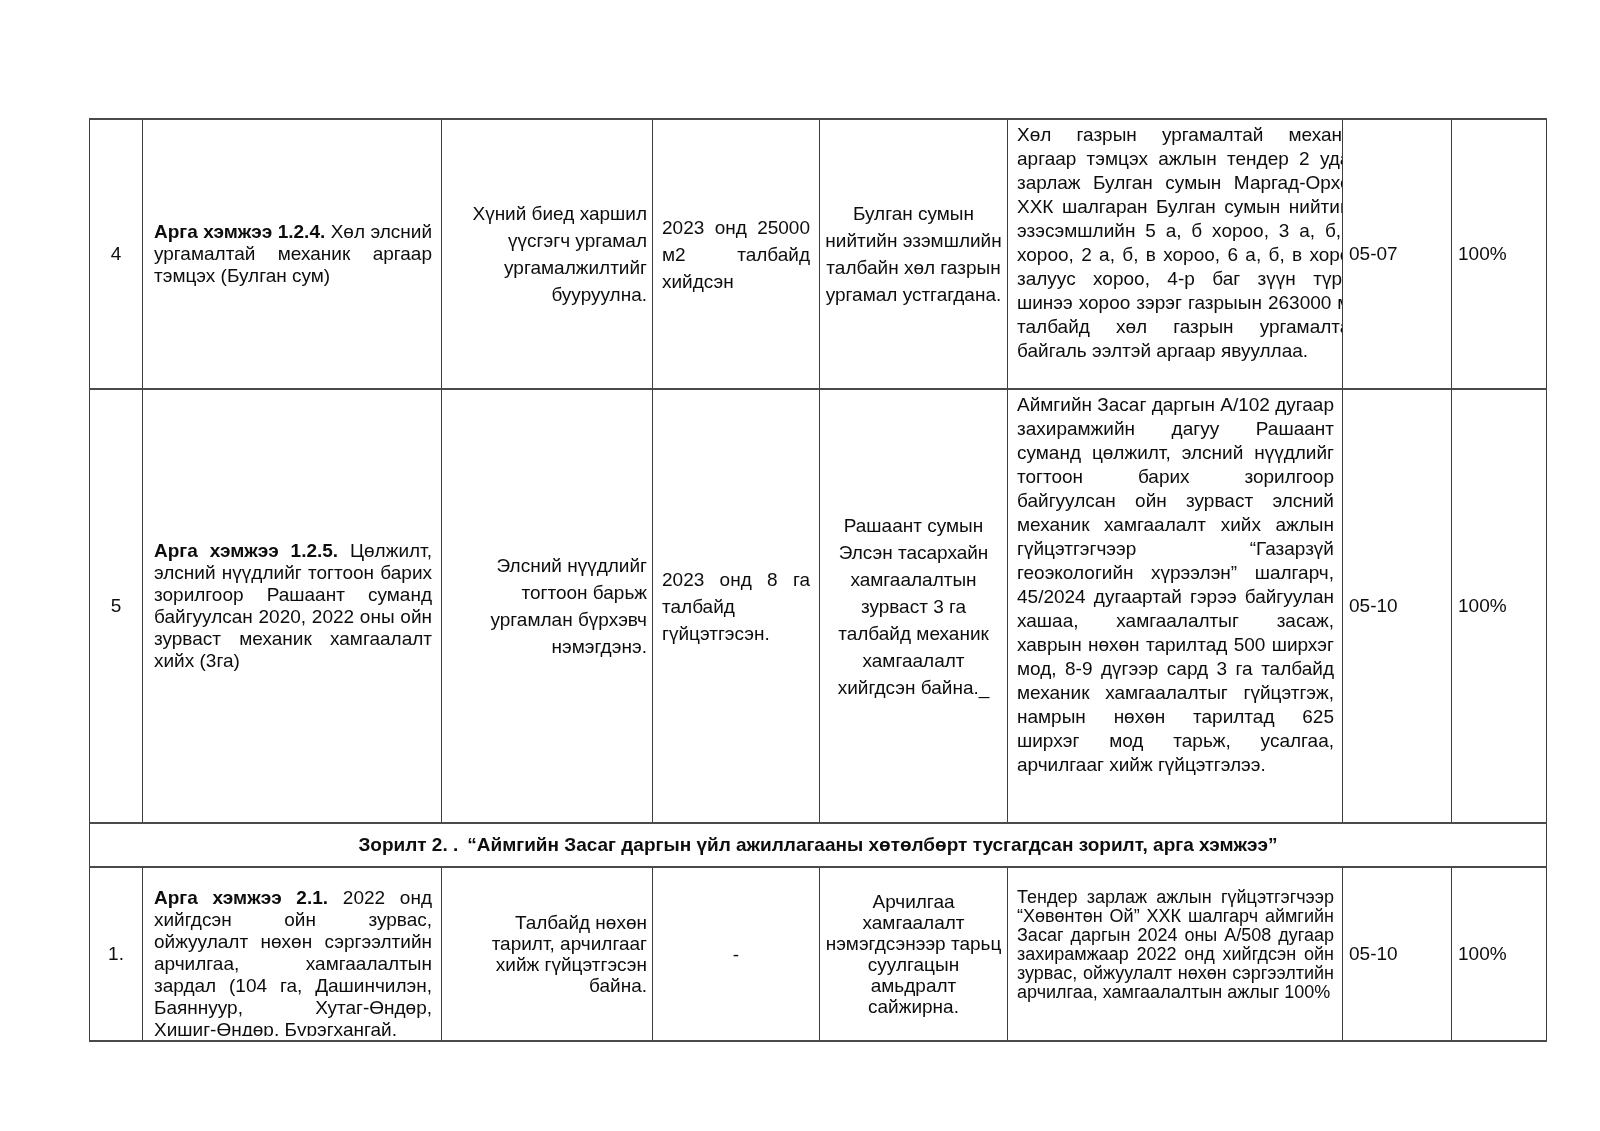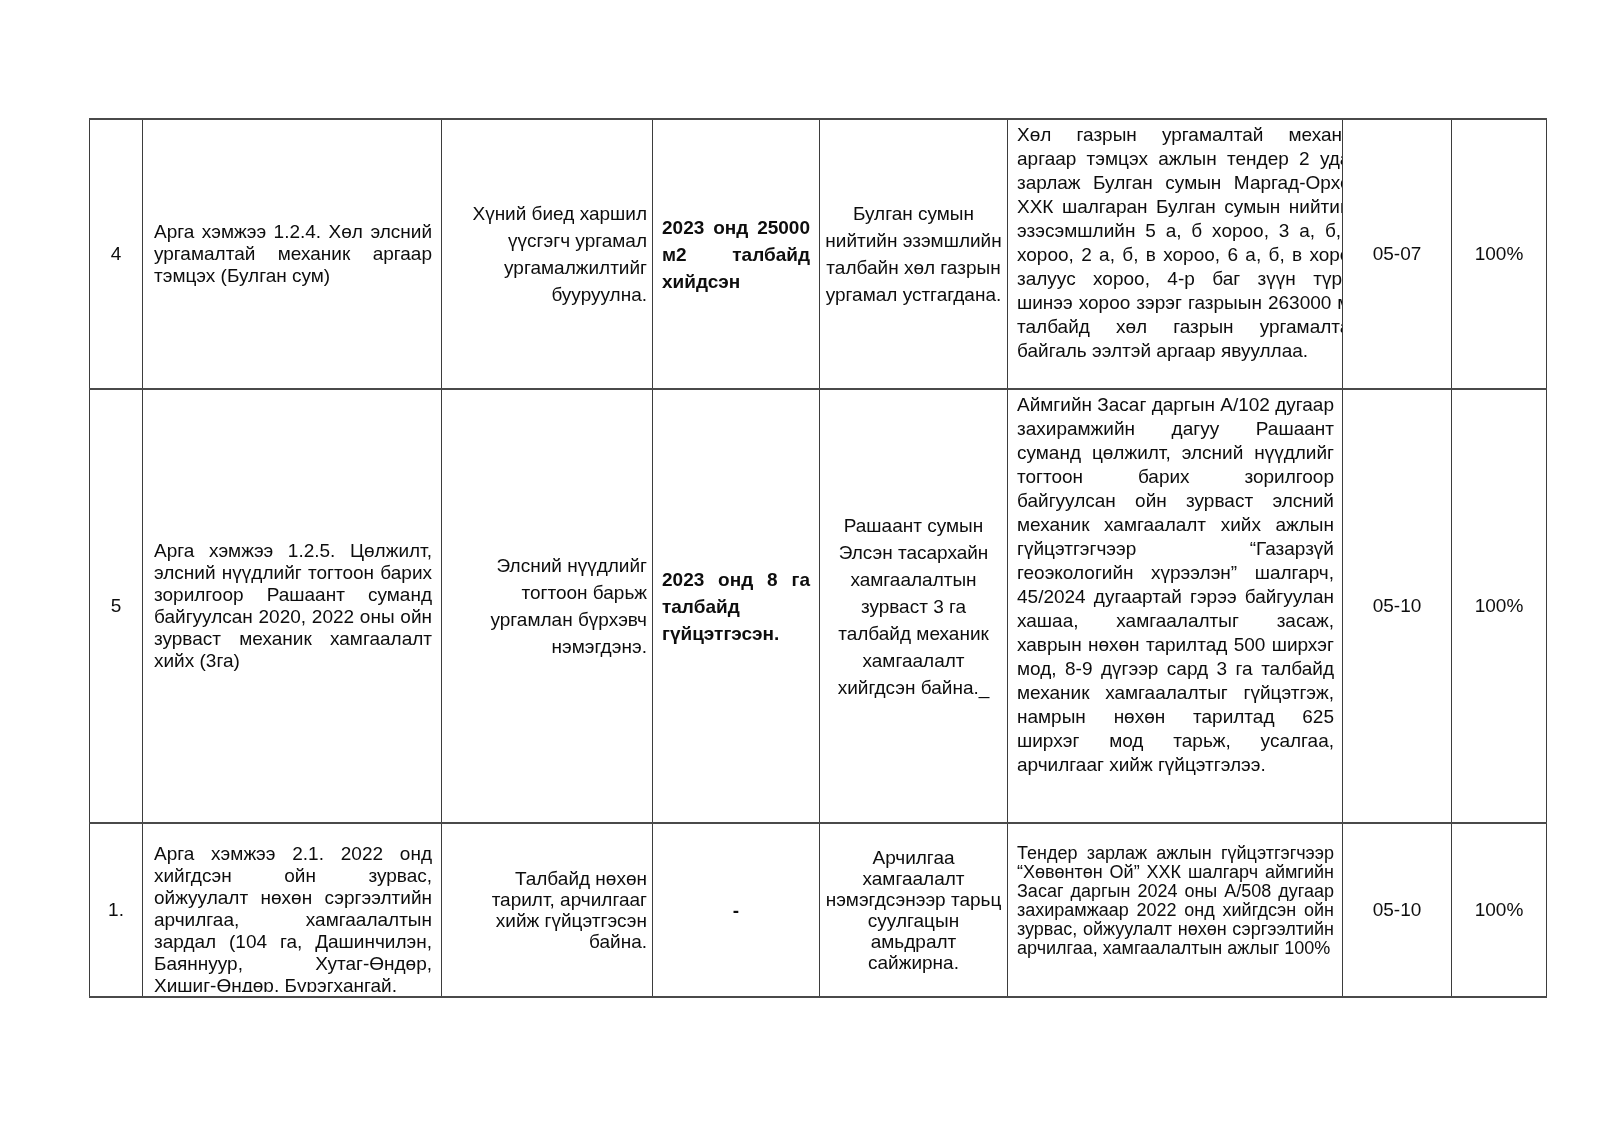--- a/index.html
+++ b/index.html
@@ -28,28 +28,28 @@
     padding:0 6px;
     overflow:hidden;
   }
   tr.r-4{height:270px;}
   tr.r-5{height:434px;}
   tr.r-sec{height:44px;}
   tr.r-1{height:159px;}
   td.c-num{text-align:center;padding:0 2px;}
   td.c-measure{text-align:justify;line-height:22px;padding:0 9px 0 11px;}
   td.c-target{text-align:right;line-height:27px;padding:0 5px;}
-  td.c-perf{text-align:justify;line-height:27px;padding:0 9px;font-weight:bold;}
+  td.c-perf{text-align:justify;line-height:27px;padding:0 9px;}
   td.c-outcome{text-align:center;line-height:27px;padding:0 5px;}
   td.c-progress{
     text-align:justify;line-height:24px;
     vertical-align:top;padding:3px 0 0 9px;
   }
-  td.c-date,td.c-percent{text-align:center;}
-  .bold{font-weight:normal;}
+  td.c-date,td.c-percent{}
+  .bold{font-weight:bold;}
   
   .hclip{overflow:hidden;width:325px;}
   .hclip .wide{width:344px;text-align:justify;}
   
   td.c-measure .vclip{height:149px;overflow:hidden;padding-top:19px;}
   td.c-progress.tight-cell{line-height:19px;font-size:18px;padding-top:20px;}
   td.c-progress.tight-cell .vclip{height:152px;overflow:hidden;}
   tr.r-1 td.c-target,tr.r-1 td.c-outcome{line-height:21px;}
   td.c-section{
     text-align:center;font-weight:bold;font-size:19px;
@@ -123,20 +123,25 @@
         <div>Аймгийн Засаг даргын А/102 дугаар захирамжийн дагуу Рашаант суманд цөлжилт, элсний нүүдлийг тогтоон барих зорилгоор байгуулсан ойн зурваст элсний механик хамгаалалт хийх ажлын гүйцэтгэгчээр “Газарзүй геоэкологийн хүрээлэн” шалгарч, 45/2024 дугаартай гэрээ байгуулан хашаа, хамгаалалтыг засаж, хаврын нөхөн тарилтад 500 ширхэг мод, 8-9 дүгээр сард 3 га талбайд механик хамгаалалтыг гүйцэтгэж, намрын нөхөн тарилтад 625 ширхэг мод тарьж, усалгаа, арчилгааг хийж гүйцэтгэлээ.</div>
       </td>
       <td class="c-date">
         <span>05-10</span>
       </td>
       <td class="c-percent">
         <span>100%</span>
       </td>
     </tr>
 
+    <tr class="r-sec">
+      <td class="c-section" colspan="8">
+        <span>Зорилт 2. .</span><span class="sec-title">“Аймгийн Засаг даргын үйл ажиллагааны хөтөлбөрт тусгагдсан зорилт, арга хэмжээ”</span>
+      </td>
+    </tr>
 
     <tr class="r-1">
       <td class="c-num">
         <span>1.</span>
       </td>
       <td class="c-measure" style="vertical-align:top;">
         <div class="vclip">
           <span class="bold">Арга хэмжээ 2.1.</span><span> 2022 онд хийгдсэн ойн зурвас, ойжуулалт нөхөн сэргээлтийн арчилгаа, хамгаалалтын зардал (104 га, Дашинчилэн, Баяннуур, Хутаг-Өндөр, Хишиг-Өндөр, Бүрэгхангай,</span>
         </div>
       </td>

